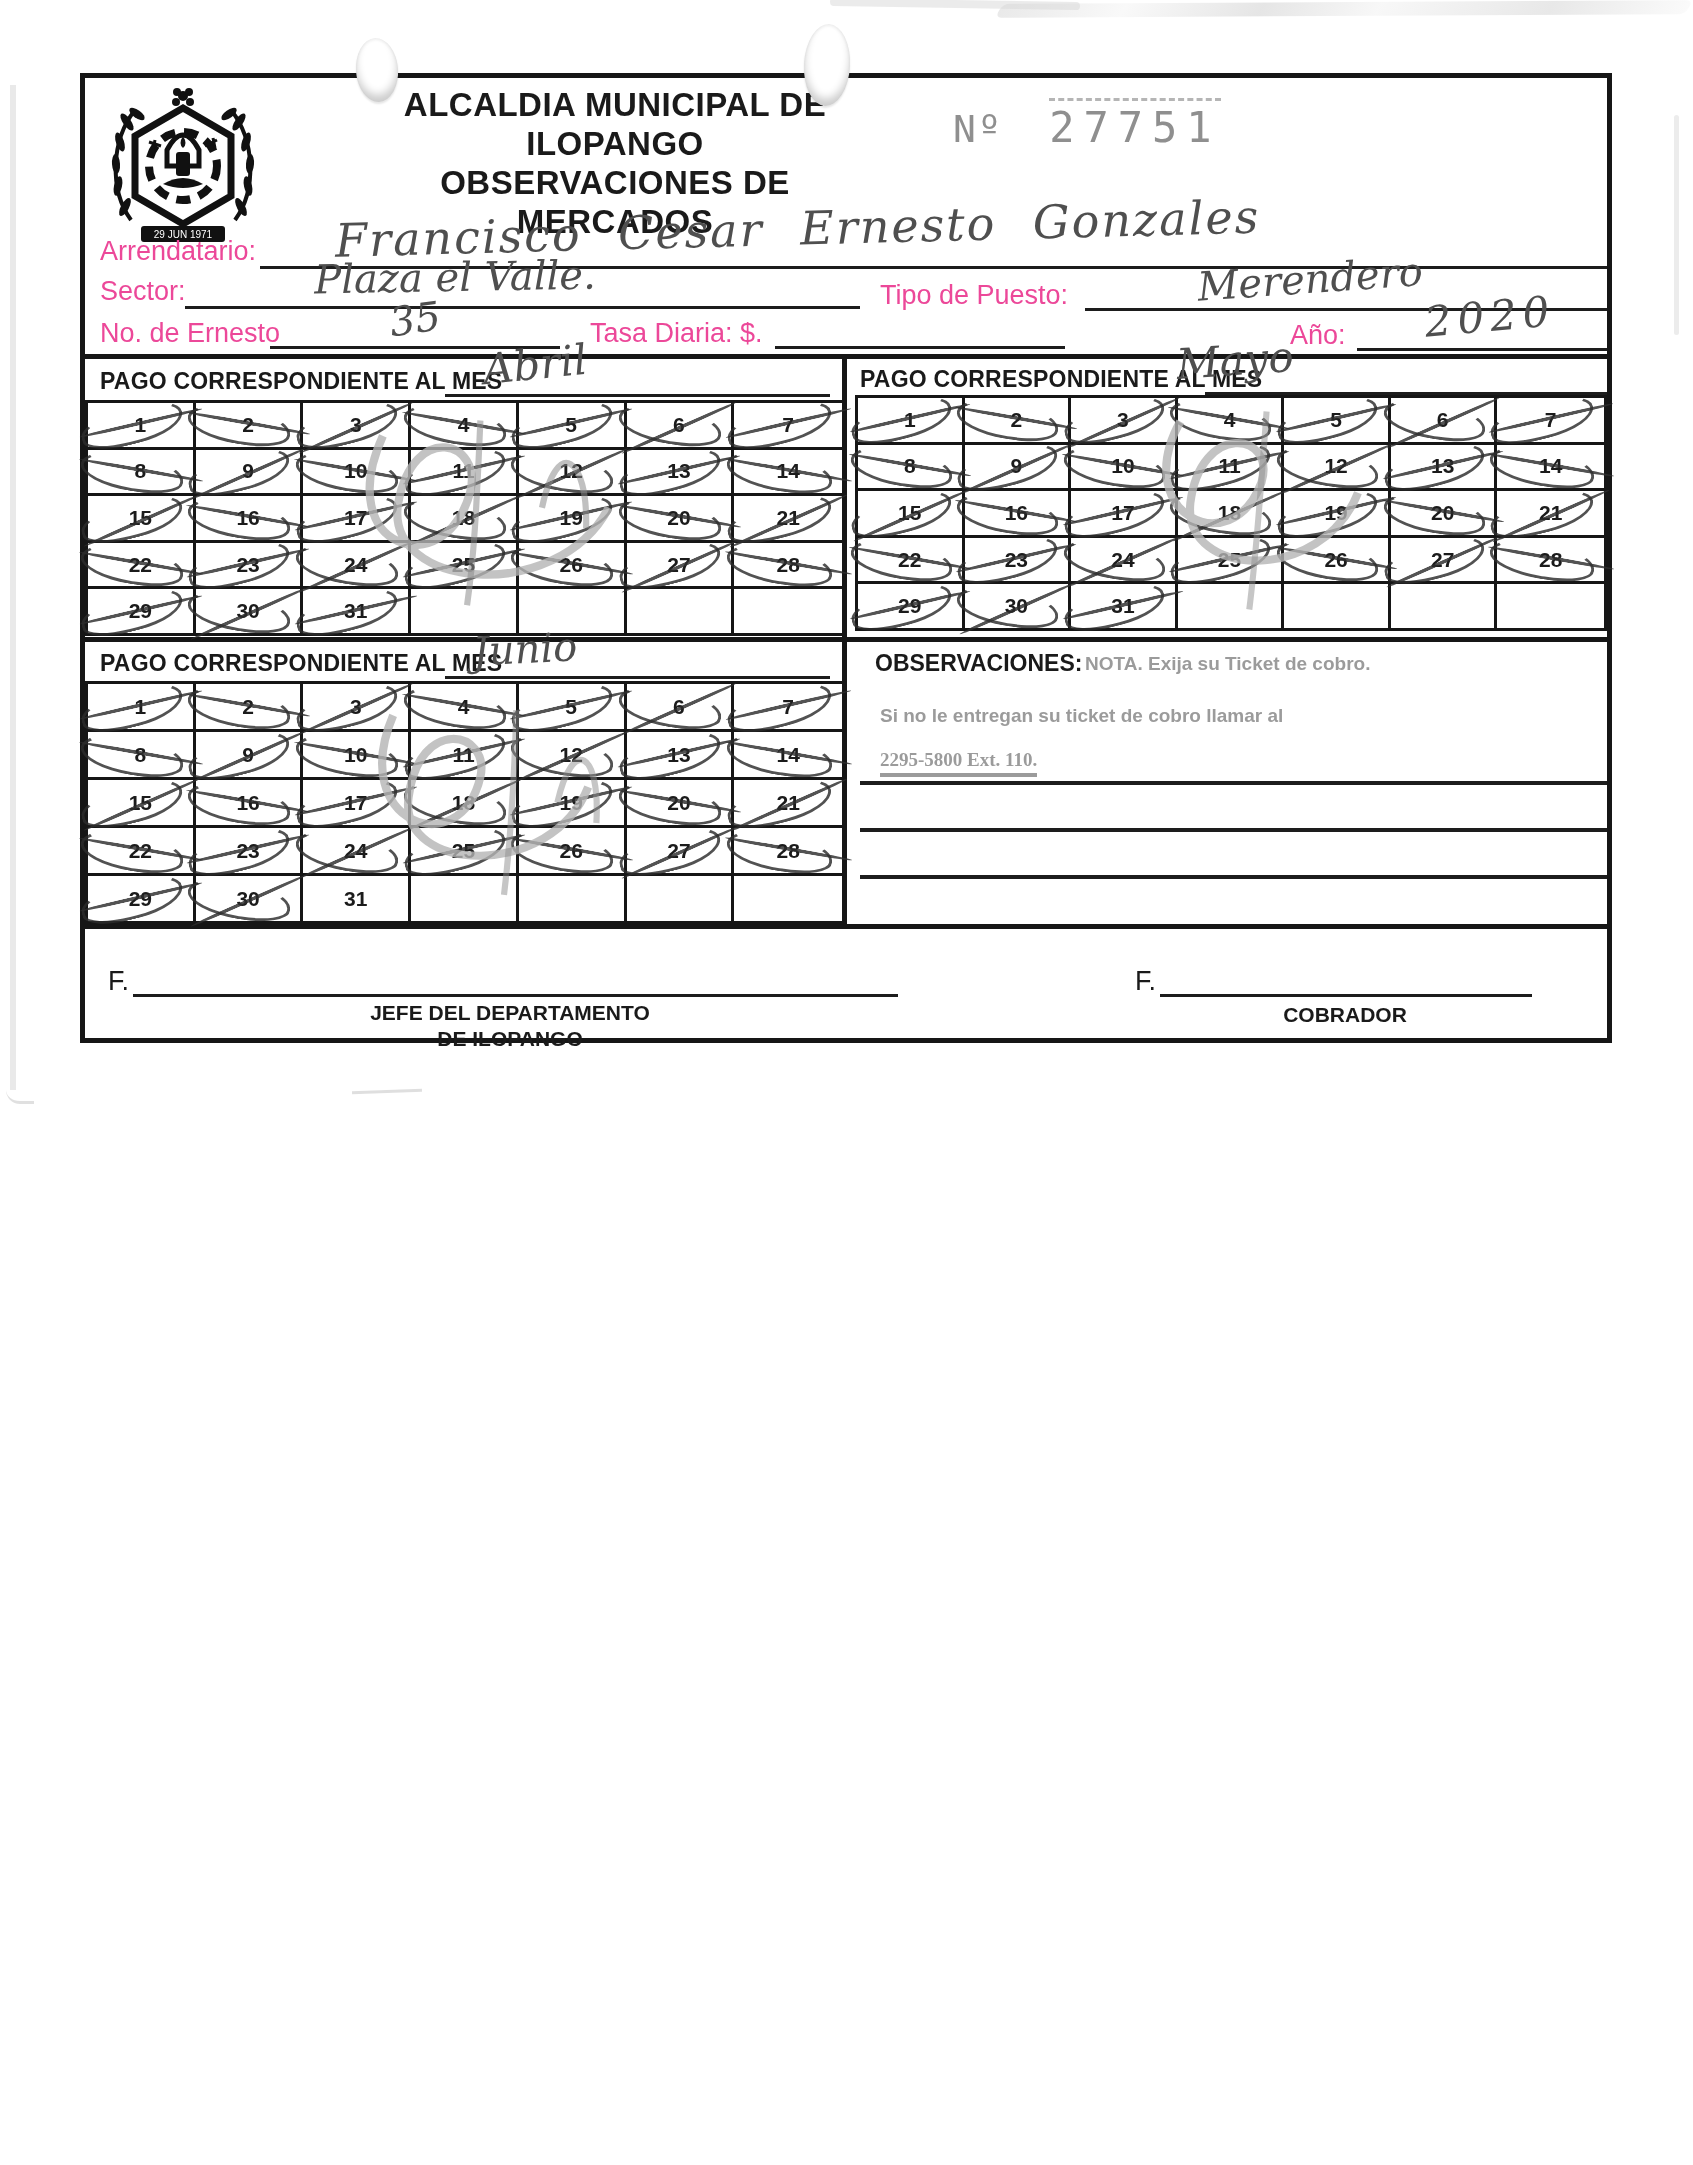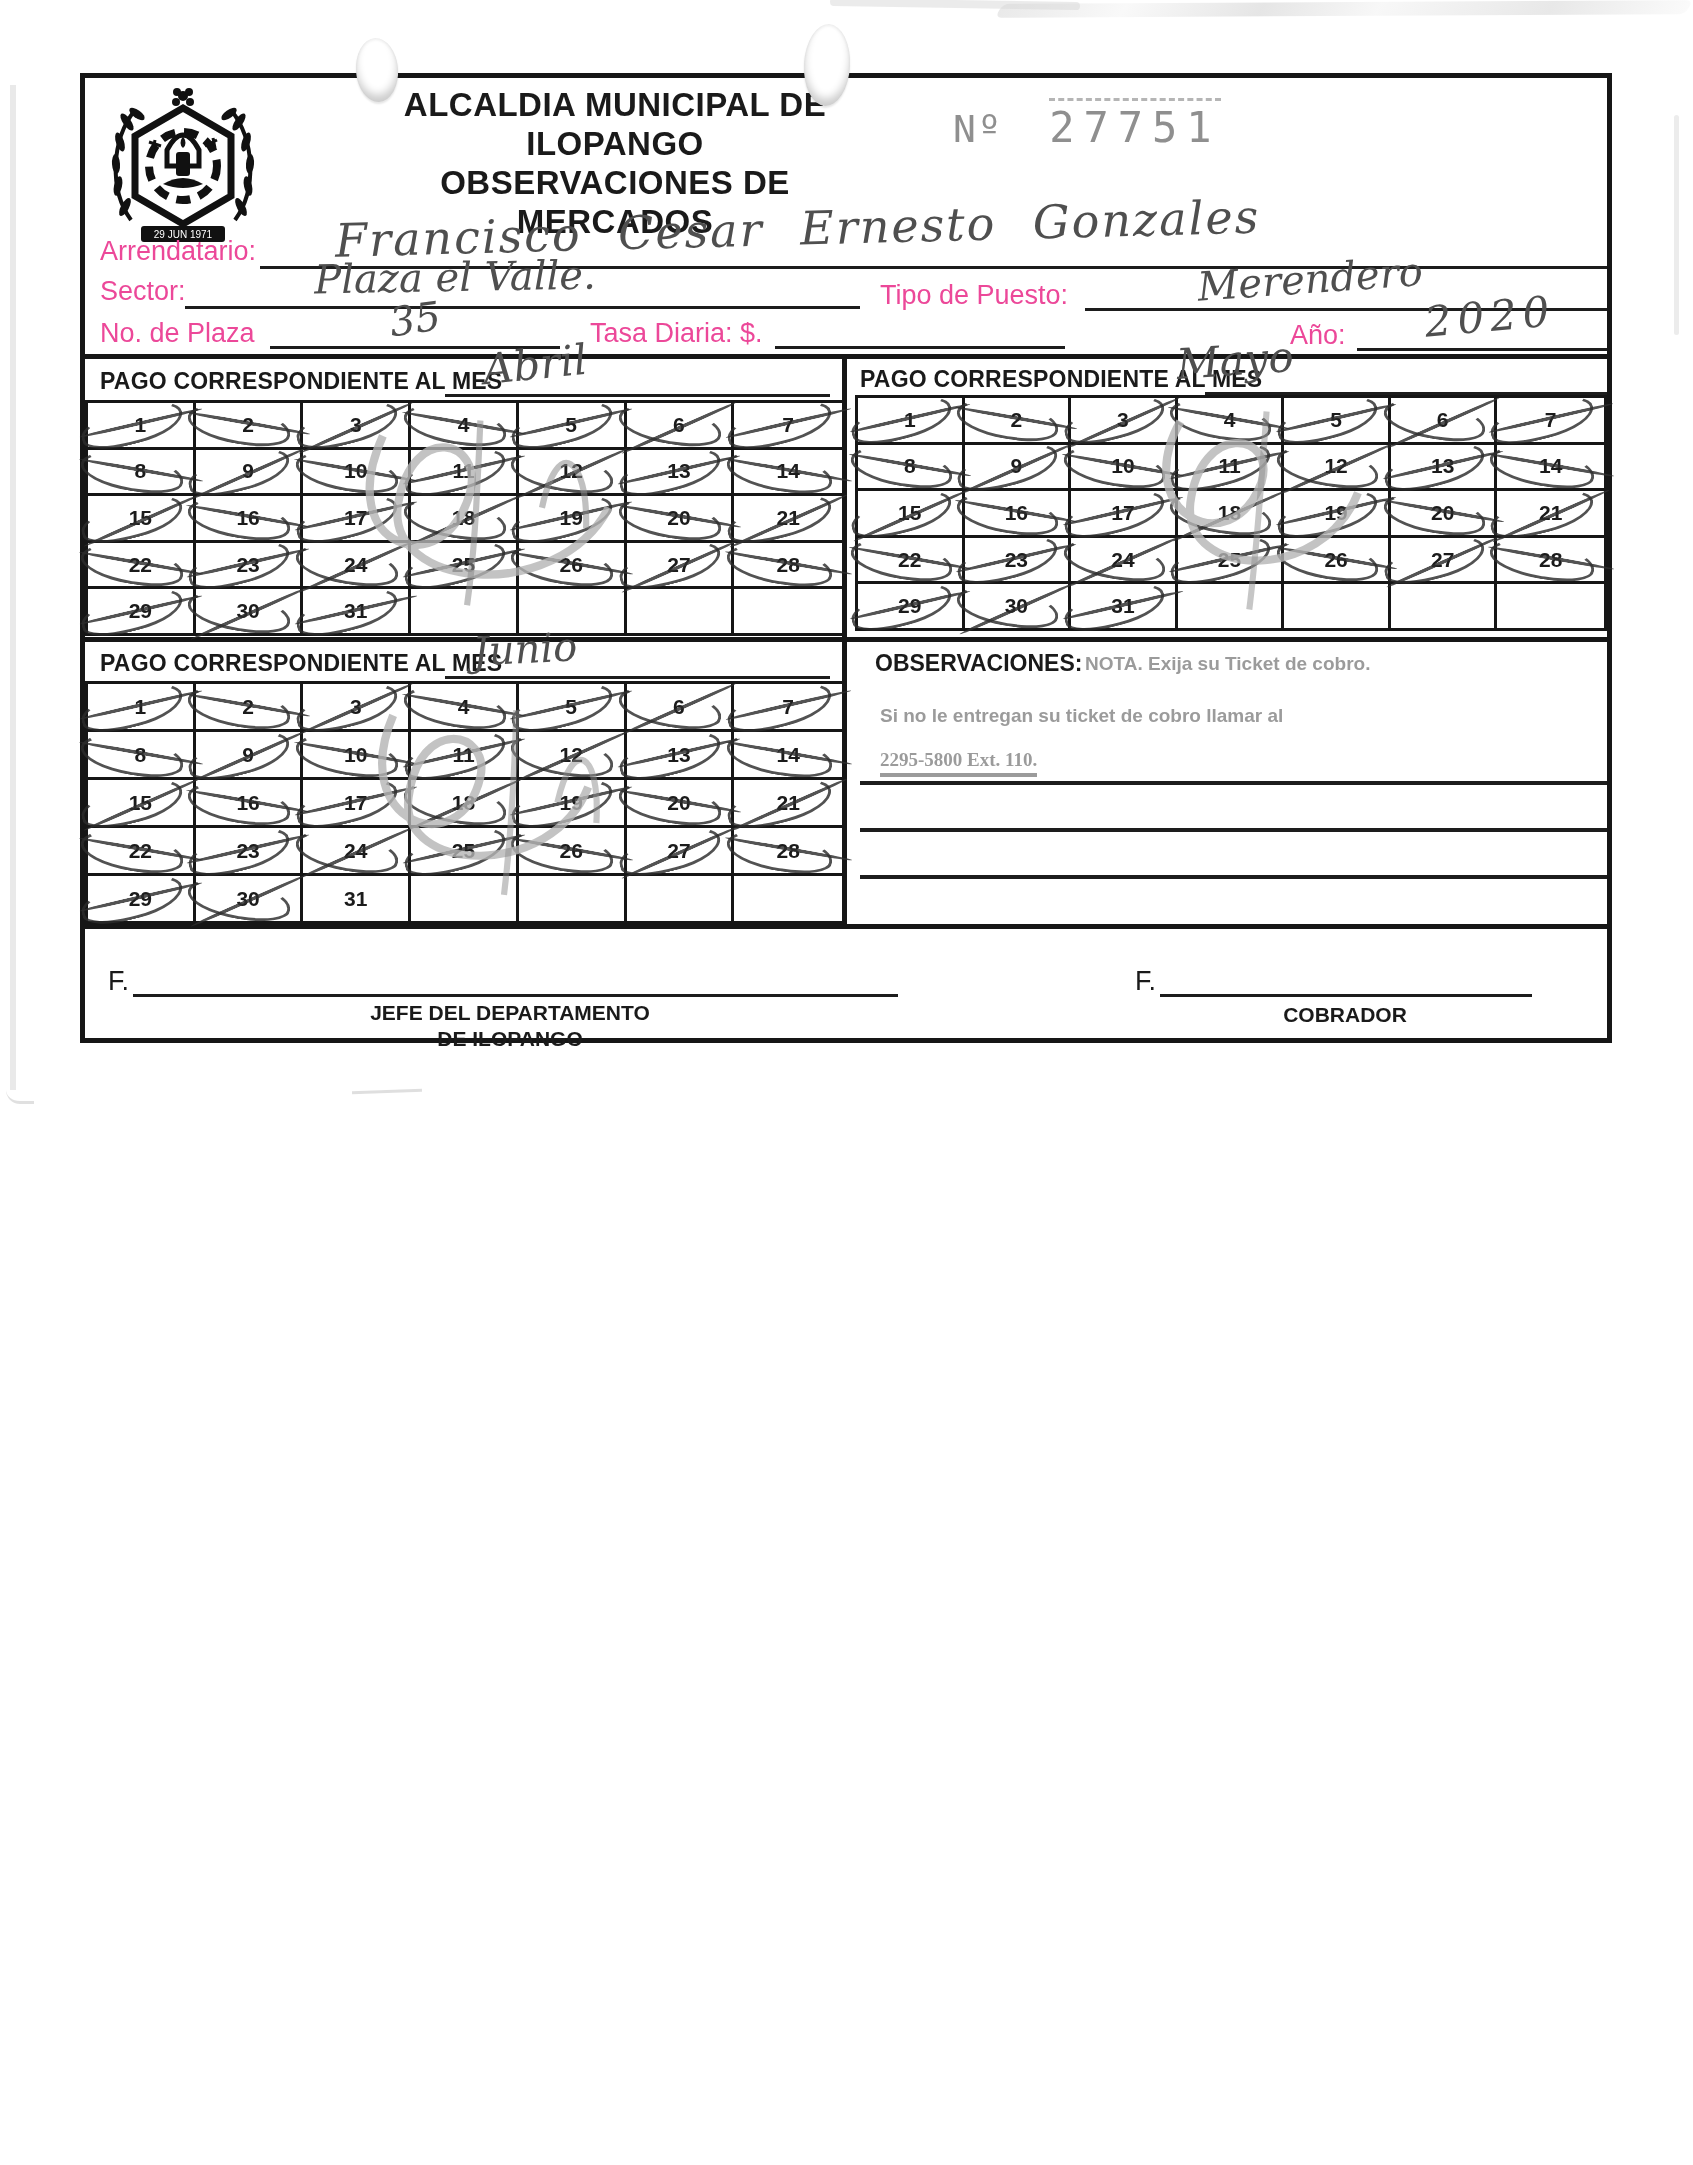--- a/index.html
+++ b/index.html
@@ -156,21 +156,21 @@
   <div class="hand" style="left:250px;top:124px;width:900px;font-size:46px;letter-spacing:2px;word-spacing:20px;transform:rotate(-1.5deg);">Francisco Cesar Ernesto Gonzales</div>
 
   <div class="flabel" style="left:15px;top:198px;">Sector:</div>
   <div class="uline" style="left:100px;top:228px;width:675px;"></div>
   <div class="hand" style="left:180px;top:176px;width:380px;font-size:40px;transform:rotate(-1deg);">Plaza el Valle.</div>
 
   <div class="flabel" style="left:795px;top:202px;">Tipo de Puesto:</div>
   <div class="uline" style="left:1000px;top:230px;width:522px;"></div>
   <div class="hand" style="left:1060px;top:178px;width:330px;font-size:40px;transform:rotate(-4deg);">Merendero</div>
 
-  <div class="flabel" style="left:15px;top:240px;">No. de Plaza</div>
+  <div class="flabel" style="left:15px;top:240px;">No. de Ernesto</div>
   <div class="uline" style="left:185px;top:268px;width:290px;"></div>
   <div class="hand" style="left:230px;top:218px;width:200px;font-size:40px;transform:rotate(-8deg);">35</div>
 
   <div class="flabel" style="left:505px;top:240px;">Tasa Diaria: $.</div>
   <div class="uline" style="left:690px;top:268px;width:290px;"></div>
   <div class="hand" style="left:700px;top:228px;width:270px;font-size:38px;"></div>
 
   <div class="flabel" style="left:1205px;top:242px;">Año:</div>
   <div class="uline" style="left:1272px;top:270px;width:250px;"></div>
   <div class="hand" style="left:1290px;top:214px;width:230px;font-size:42px;letter-spacing:6px;transform:rotate(-5deg);">2020</div>

